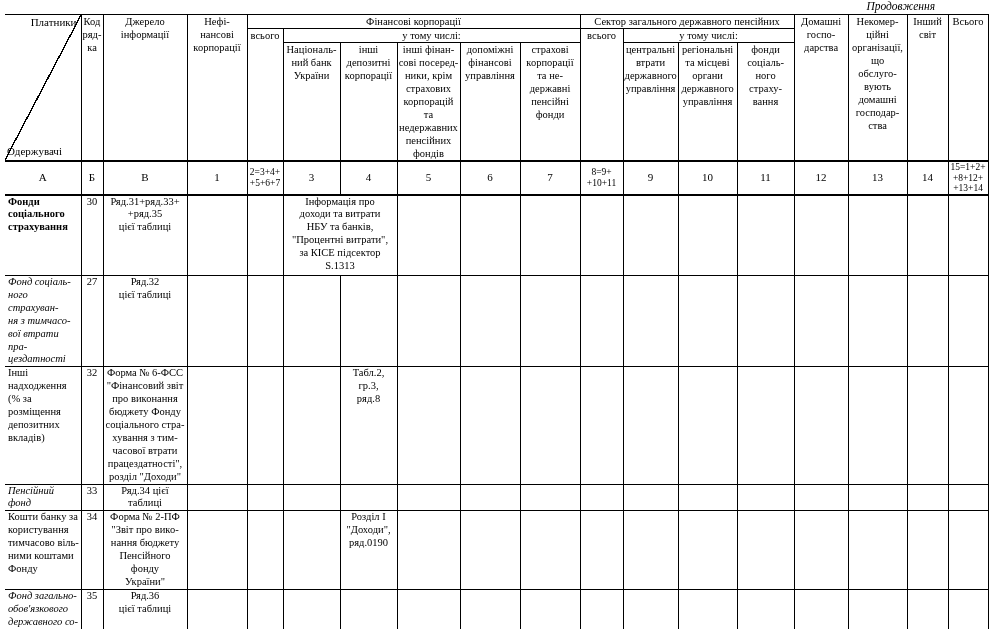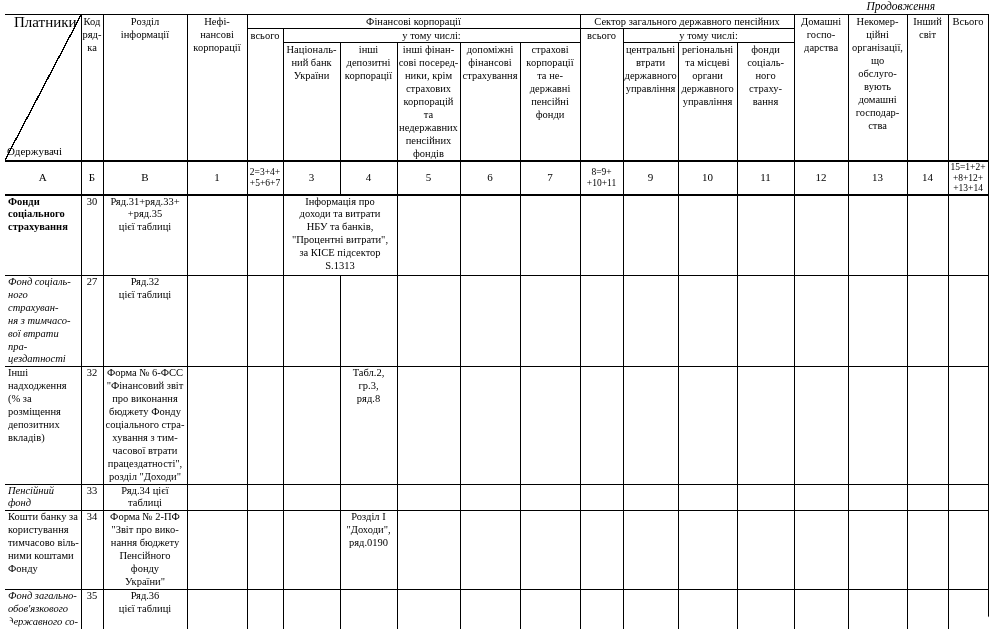--- a/index.html
+++ b/index.html
@@ -5,21 +5,20 @@
   * { box-sizing: border-box; }
   html, body { margin: 0; padding: 0; background: #fff; }
   .page {
     position: relative;
     width: 995px;
     height: 629px;
     background: #fff;
     color: #000;
     font-family: "Liberation Serif", "DejaVu Serif", serif;
     overflow: hidden;
-    border-radius: 31px;
   }
   .cont-label {
     position: absolute;
     top: 0px;
     right: 60px;
     font-style: italic;
     font-size: 11.5px;
     line-height: 13px;
   }
   table.grid {
@@ -67,21 +66,21 @@
   td.i { font-style: italic; }
   th.corner { position: relative; padding: 0; }
   .diag {
     position: absolute; inset: 0;
     background: linear-gradient(to bottom right,
       transparent calc(50% - 0.7px),
       #000 calc(50% - 0.7px),
       #000 calc(50% + 0.7px),
       transparent calc(50% + 0.7px));
   }
-  .payers { position: absolute; top: 1px; right: 4px; font-size: 15px; }
+  .payers { position: absolute; top: 1px; right: 4px; font-size: 11px; }
   .receivers { position: absolute; bottom: 2px; left: 2px; font-size: 11px; }
 </style>
 </head>
 <body>
 
 <div class="page">
   <div class="cont-label">Продовження</div>
 
   <table class="grid">
     <colgroup>
@@ -108,21 +107,21 @@
 
       <tr class="rH1">
         <th class="corner nl" rowspan="3">
           <div class="diag"></div>
           <span class="payers">Платники</span>
           <span class="receivers">Одержувачі</span>
         </th>
         <th rowspan="3">Код
 ряд-
 ка</th>
-        <th rowspan="3">Розділ
+        <th rowspan="3">Джерело
 інформації</th>
         <th rowspan="3">Нефі-
 нансові
 корпорації</th>
         <th colspan="6">Фінансові корпорації</th>
         <th colspan="4">Сектор загального державного пенсійних</th>
         <th rowspan="3">Домашні
 госпо-
 дарства</th>
         <th rowspan="3">Некомер-
@@ -156,21 +155,21 @@
         <th>інші фінан-
 сові посеред-
 ники, крім
 страхових
 корпорацій та
 недержавних
 пенсійних
 фондів</th>
         <th>допоміжні
 фінансові
-страхування</th>
+управління</th>
         <th>страхові
 корпорації
 та не-
 державні
 пенсійні
 фонди</th>
         <th>центральні
 втрати
 державного
 управління</th>

